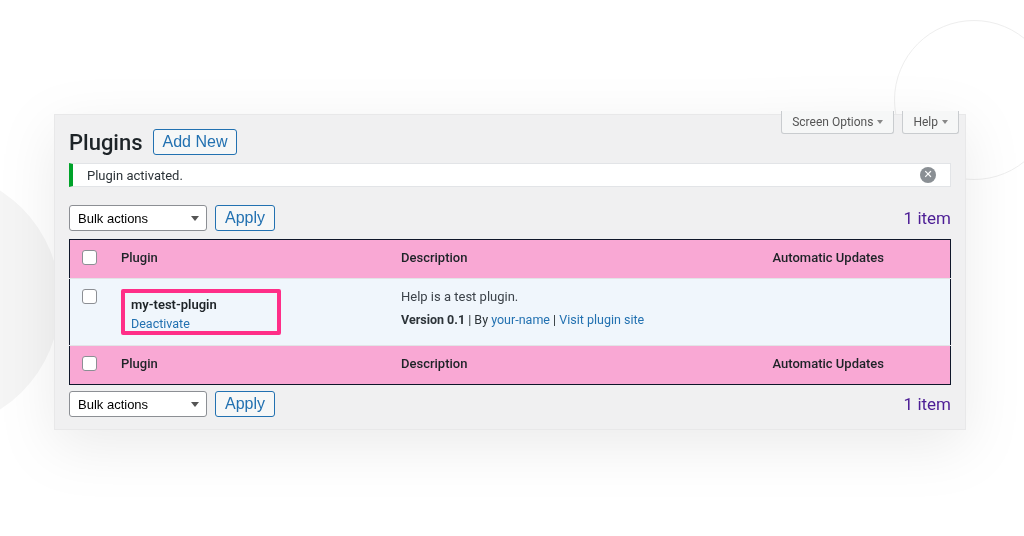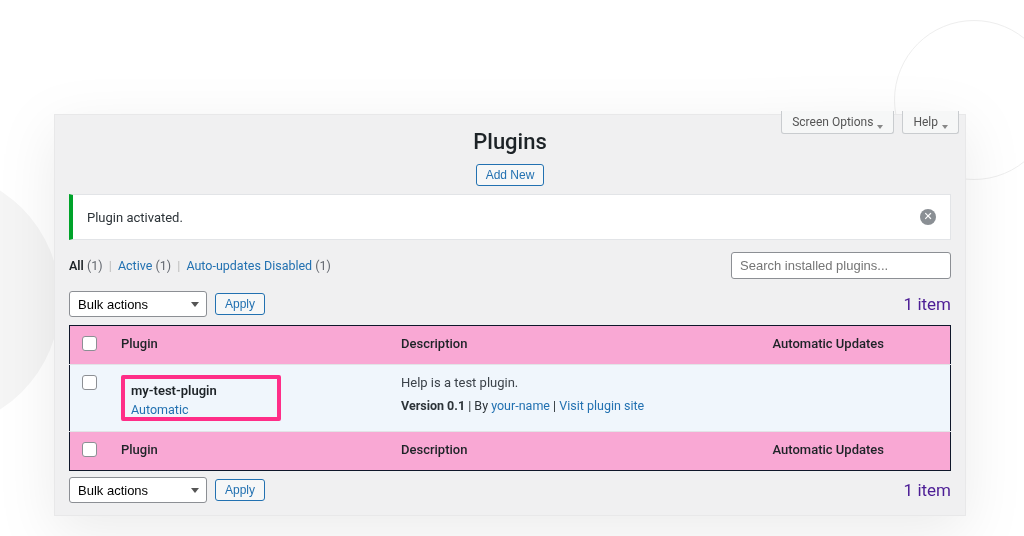--- a/index.html
+++ b/index.html
@@ -50,58 +50,57 @@
     z-index: 2;
   }
   .top-btn {
     background: #f6f7f7;
     border: 1px solid #c9cccf;
     border-top: none;
     font-size: 12px;
     padding: 4px 10px;
     color: #555;
     display: flex;
-    align-items: flex-end;
+    align-items: center;
     gap: 4px;
     cursor: pointer;
     border-radius: 0 0 3px 3px;
   }
   .caret {
     width: 0; height: 0;
     border-left: 3px solid transparent;
     border-right: 3px solid transparent;
     border-top: 4px solid #888;
   }
   .header-row {
     display: flex;
     align-items: center;
     gap: 10px;
     padding: 14px 14px 8px 14px;
-    flex-direction: column;
   }
   .h1 {
     font-size: 22px;
     font-weight: 500;
     color: #1d2327;
   }
   .btn-secondary {
     border: 1px solid #2271b1;
     color: #2271b1;
     background: #f6f7f7;
-    font-size: 12px;
+    font-size: 16px;
     padding: 3px 9px;
     border-radius: 3px;
     cursor: pointer;
   }
   .notice {
     margin: 0 14px 12px 14px;
     background: #fff;
     border: 1px solid #e2e4e7;
     border-left: 4px solid #00a32a;
-    padding: 14px 14px;
+    padding: 3px 14px;
     font-size: 13px;
     color: #2c3338;
     display: flex;
     justify-content: space-between;
     align-items: center;
   }
   .dismiss {
     width: 16px; height: 16px;
     border-radius: 50%;
     background: #8a8f94;
@@ -240,33 +239,20 @@
     <button class="btn-secondary">Add New</button>
   </div>
 
   <div class="notice">
     <span>Plugin activated.</span>
     <span class="dismiss">
       <span>✕</span>
     </span>
   </div>
 
-  <div class="subsub-row">
-    <div class="subsubsub">
-      <span class="bold"><span>All</span></span>
-      <span>(1)</span>
-      <span class="sep">|</span>
-      <span class="link">Active</span>
-      <span>(1)</span>
-      <span class="sep">|</span>
-      <span class="link">Auto-updates Disabled</span>
-      <span>(1)</span>
-    </div>
-    <input class="search-input" placeholder="Search installed plugins..." style="">
-  </div>
 
   <div class="tablenav">
     <div class="actions-left">
       <span class="select-wrap">
         <select class="bulk-select">
           <option>Bulk actions</option>
         </select>
       </span>
       <button class="btn-secondary">Apply</button>
     </div>
@@ -282,21 +268,21 @@
         <th class="col-auto">Automatic Updates</th>
       </tr>
     </thead>
     <tbody>
       <tr class="plugin-row">
         <td><span class="cb"></span></td>
         <td>
           <div class="highlight-box">
             <div class="plugin-name">my-test-plugin</div>
             <div class="row-actions">
-              <span class="link">Automatic</span>
+              <span class="link">Deactivate</span>
             </div>
           </div>
         </td>
         <td>
           <div class="desc-text">Help is a test plugin.</div>
           <div class="meta">
             <b>Version 0.1</b><span> | By </span><span class="link">your-name</span><span> | </span><span class="link">Visit plugin site</span>
           </div>
         </td>
         <td></td>

